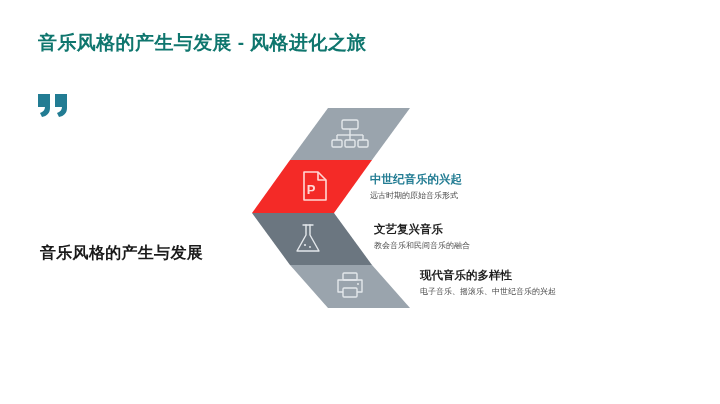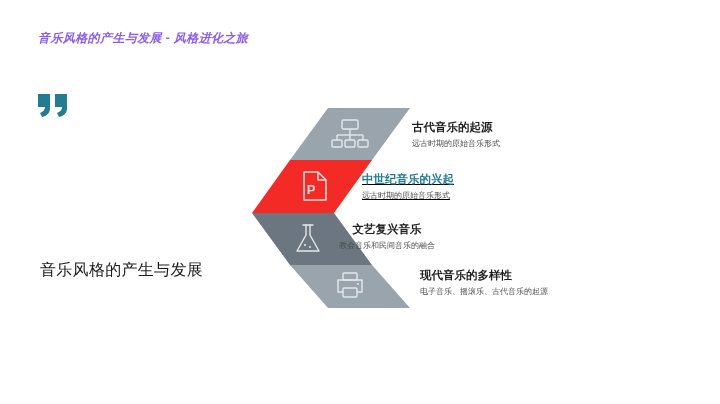--- a/index.html
+++ b/index.html
@@ -20,44 +20,43 @@
     width: 720px;
     height: 404px;
     background: #ffffff;
   }
 
   
   #slide-title {
     position: absolute;
     left: 38px;
     top: 30px;
-    font-size: 12px;
+    font-size: 19px;
     font-weight: bold;
-    color: #8b5cf6;
+    color: #0f766e;
     letter-spacing: 0.4px;
     white-space: nowrap;
-    font-style: italic;
   }
 
   
   #quote-mark {
     position: absolute;
     left: 36px;
     top: 92px;
     width: 34px;
     height: 26px;
   }
 
   
   #left-heading {
     position: absolute;
     left: 40px;
-    top: 260px;
+    top: 243px;
     font-size: 16px;
-    font-weight: normal;
+    font-weight: bold;
     color: #1a1a1a;
     letter-spacing: 0.3px;
     white-space: nowrap;
   }
 
   
   #chevron-wrap {
     position: absolute;
     left: 250px;
     top: 108px;
@@ -86,22 +85,22 @@
   }
   .step-sub {
     font-size: 8px;
     color: #4a4a4a;
     white-space: nowrap;
     line-height: 1.4;
     margin-top: 3px;
   }
 
   #step-row-0 { left: 412px; top: 120px; }
-  #step-row-1 { left: 362px; top: 172px; text-decoration: underline; }
-  #step-row-2 { left: 339px; top: 222px; text-align: center; }
+  #step-row-1 { left: 370px; top: 172px; }
+  #step-row-2 { left: 374px; top: 222px; }
   #step-row-3 { left: 420px; top: 268px; }
 </style>
 </head>
 <body>
 
 <div id="slide">
 
   <div id="slide-title">音乐风格的产生与发展 - 风格进化之旅</div>
 
   <div id="quote-mark">
@@ -159,33 +158,29 @@
 
       <g fill="none" stroke="#e4e8eb" stroke-width="1.4" stroke-linejoin="round">
         <rect x="93" y="165" width="14" height="7" rx="1"></rect>
         <path d="M88,172 L112,172 L112,184 L88,184 Z" rx="1.5"></path>
         <rect x="93" y="180" width="14" height="9" rx="1" fill="#9aa4ad"></rect>
         <circle cx="108" cy="176" r="1" fill="#e4e8eb" stroke="none"></circle>
       </g>
     </svg>
   </div>
 
-  <div class="step-row" id="step-row-0">
-    <div class="step-title">古代音乐的起源</div>
-    <div class="step-sub">远古时期的原始音乐形式</div>
-  </div>
 
   <div class="step-row" id="step-row-1">
     <div class="step-title accent">中世纪音乐的兴起</div>
     <div class="step-sub">远古时期的原始音乐形式</div>
   </div>
 
   <div class="step-row" id="step-row-2">
     <div class="step-title">文艺复兴音乐</div>
     <div class="step-sub">教会音乐和民间音乐的融合</div>
   </div>
 
   <div class="step-row" id="step-row-3">
     <div class="step-title">现代音乐的多样性</div>
-    <div class="step-sub">电子音乐、摇滚乐、古代音乐的起源</div>
+    <div class="step-sub">电子音乐、摇滚乐、中世纪音乐的兴起</div>
   </div>
 
 </div>
 
 </body></html>

